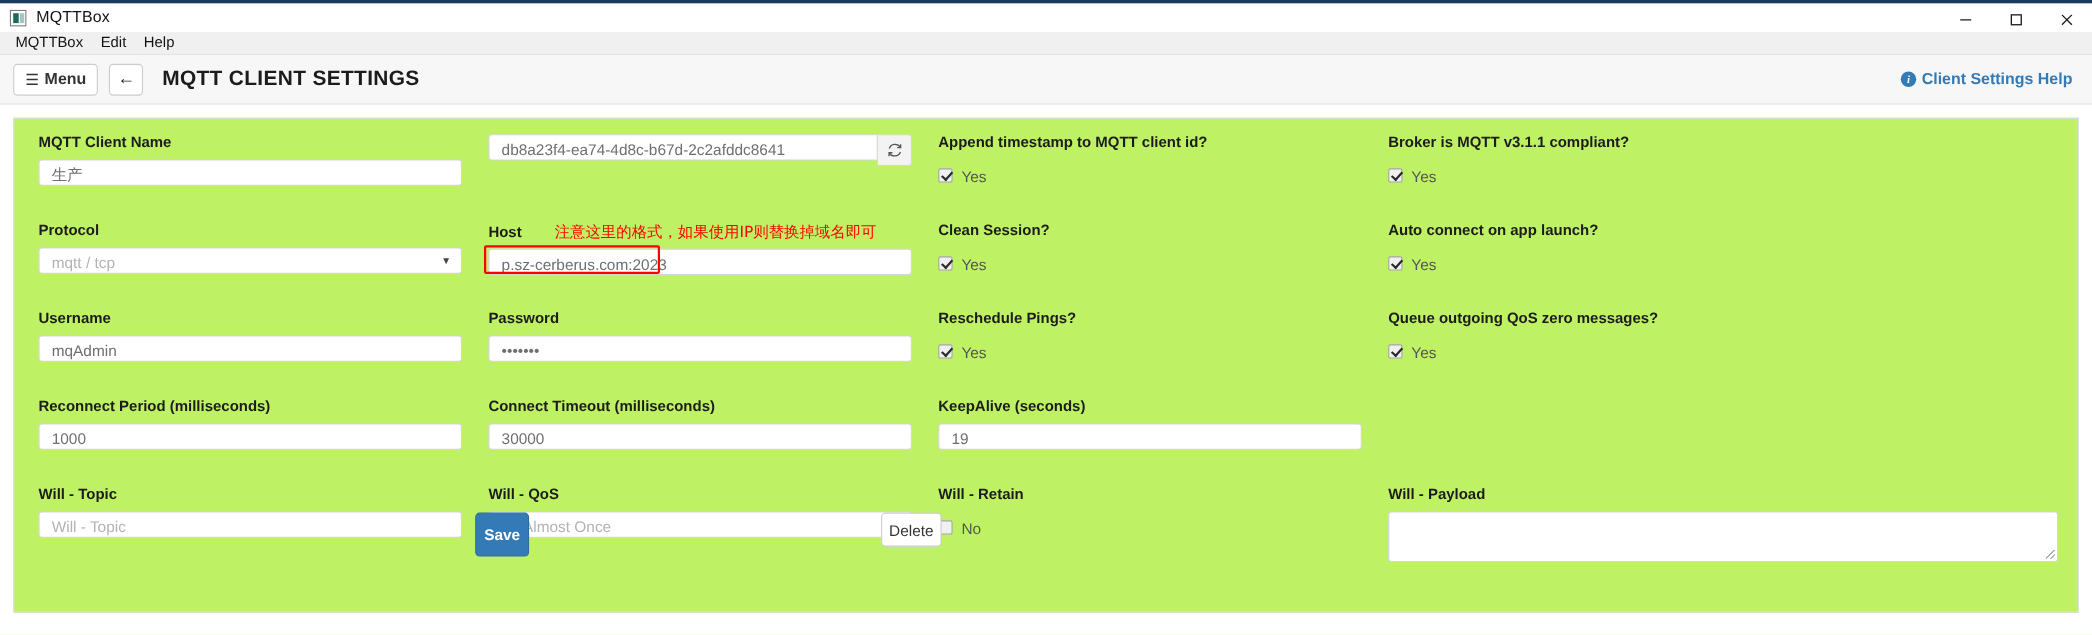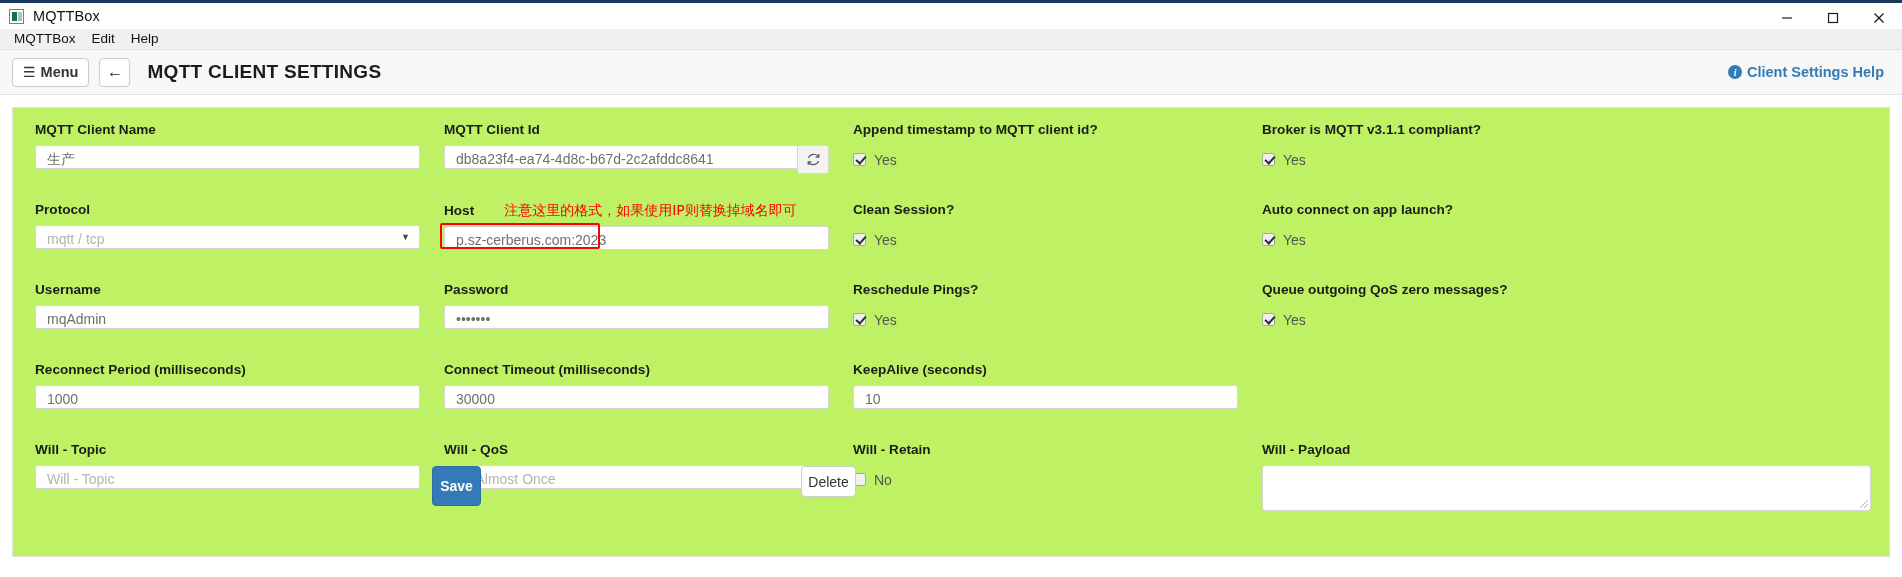--- a/index.html
+++ b/index.html
@@ -421,21 +421,20 @@
       <div class="field">
         <label class="flabel">Will - Topic</label>
         <div class="inp placeholder">Will - Topic</div>
       </div>
 
     </div>
 
     <div class="col">
 
       <div class="field">
-        <label class="flabel">MQTT Client Id</label>
         <div class="inp-group">
           <div class="inp">db8a23f4-ea74-4d8c-b67d-2c2afddc8641</div>
           <div class="refresh-addon">
             <svg width="15" height="15" viewBox="0 0 16 16">
               <path d="M13.3 5.2A6 6 0 0 0 2.6 6.3" fill="none" stroke="currentColor" stroke-width="1.3"></path>
               <path d="M2.7 10.8a6 6 0 0 0 10.7-1.1" fill="none" stroke="currentColor" stroke-width="1.3"></path>
               <path d="M13.6 2.2v3.3h-3.3" fill="none" stroke="currentColor" stroke-width="1.3"></path>
               <path d="M2.4 13.8v-3.3h3.3" fill="none" stroke="currentColor" stroke-width="1.3"></path>
             </svg>
           </div>
@@ -494,21 +493,21 @@
       <div class="field">
         <label class="flabel">Reschedule Pings?</label>
         <div class="chk-row">
           <span class="chk checked"></span>
           <span class="chk-label">Yes</span>
         </div>
       </div>
 
       <div class="field">
         <label class="flabel">KeepAlive (seconds)</label>
-        <div class="inp">10</div>
+        <div class="inp">19</div>
       </div>
 
       <div class="field">
         <label class="flabel">Will - Retain</label>
         <div class="chk-row">
           <span class="chk"></span>
           <span class="chk-label">No</span>
         </div>
       </div>
 

